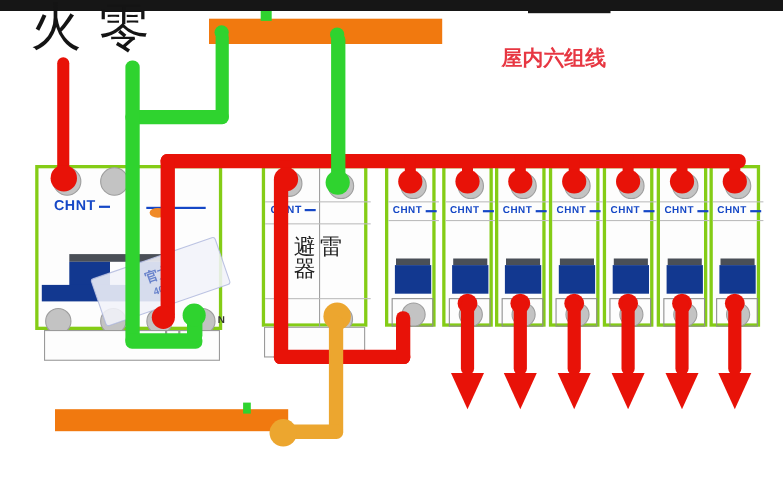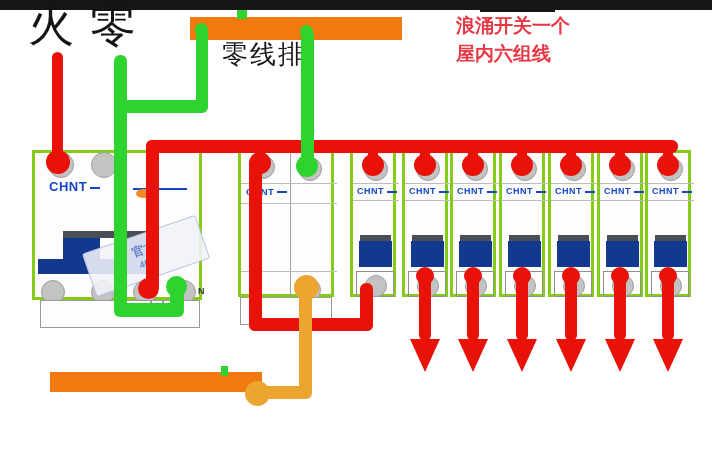--- a/index.html
+++ b/index.html
@@ -41,26 +41,24 @@
 <body>
 
 <div id="canvas">
 
   <div class="abs" style="left:0;top:0;width:712px;height:10px;background:#161616;"></div>
   <div class="abs" style="left:480px;top:0;width:75px;height:12px;background:#161616;"></div>
 
   <div class="cjk-big" style="left:28px;top:2px;">火</div>
   <div class="cjk-big" style="left:90px;top:3px;">零</div>
 
-  <div class="note" style="left:456px;top:16px;">浪涌开关一个</div>
   <div class="note" style="left:456px;top:44px;">屋内六组线</div>
 
   <div class="abs orange" style="left:190px;top:17px;width:212px;height:23px;"></div>
   <div class="abs green" style="left:237px;top:10px;width:10px;height:9px;"></div>
-  <div class="cjk-mid" style="left:222px;top:42px;font-size:26px;">零线排</div>
 
   <div class="abs orange" style="left:50px;top:372px;width:212px;height:20px;"></div>
   <div class="abs green" style="left:221px;top:366px;width:7px;height:10px;"></div>
 
   <div class="device" style="left:32px;top:150px;width:170px;height:150px;">
     <div class="term" style="left:13px;top:-1px;width:26px;height:26px;"></div>
     <div class="term" style="left:56px;top:-1px;width:26px;height:26px;"></div>
     <div class="chnt" style="left:14px;top:26px;font-size:13px;">CHNT</div>
     <div class="abs" style="left:98px;top:35px;width:54px;height:2px;background:#1547c6;"></div>
     <div class="abs" style="left:101px;top:36px;width:15px;height:9px;border-radius:50%;background:#f08a28;"></div>
@@ -77,20 +75,21 @@
   <div class="panel" style="left:40px;top:300px;width:160px;height:28px;"></div>
   <div class="abs" style="left:150px;top:300px;width:14px;height:11px;border-left:2px solid #9a9a9a;border-right:2px solid #9a9a9a;box-sizing:border-box;"></div>
 
   <div class="device" style="left:238px;top:150px;width:96px;height:147px;">
     <div class="abs" style="left:49px;top:0;width:1px;height:147px;background:#a0a0a0;"></div>
     <div class="hline" style="top:30px;width:96px;"></div>
     <div class="term" style="left:10px;top:2px;width:24px;height:24px;"></div>
     <div class="term" style="left:57px;top:4px;width:24px;height:24px;"></div>
     <div class="chnt" style="left:5px;top:33px;font-size:9.5px;">CHNT</div>
     <div class="hline" style="top:50px;width:96px;"></div>
+    <div class="cjk-mid" style="left:26px;top:62px;font-size:20px;letter-spacing:4px;color:#222;">避雷器</div>
     <div class="hline" style="top:118px;width:96px;"></div>
     <div class="term" style="left:56px;top:125px;width:24px;height:24px;"></div>
   </div>
   <div class="panel" style="left:240px;top:297px;width:92px;height:28px;"></div>
 
   <div class="device" style="left:350px;top:150px;width:46px;height:147px;">
     <div class="term" style="left:11px;top:4px;width:24px;height:24px;"></div>
     <div class="hline" style="top:30px;width:46px;"></div>
     <div class="chnt" style="left:4px;top:33px;font-size:9px;">CHNT</div>
     <div class="hline" style="top:47px;width:46px;"></div>

